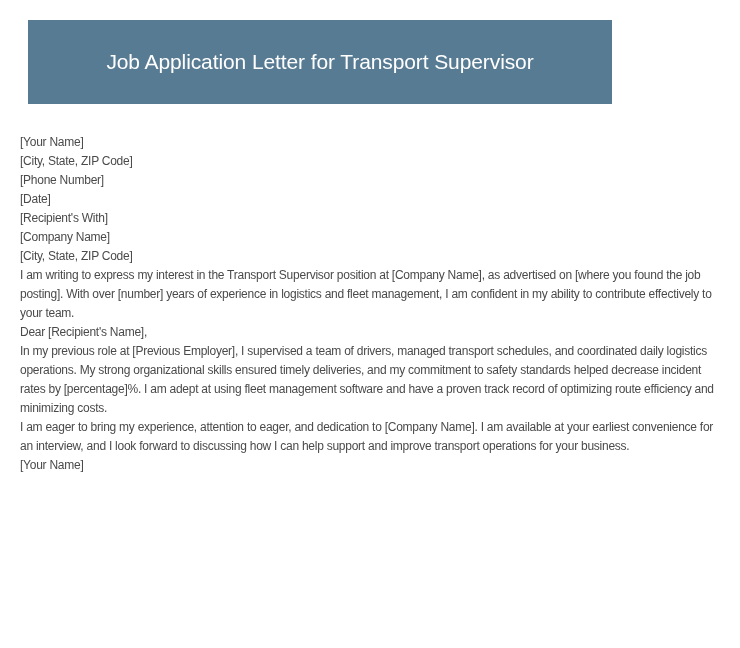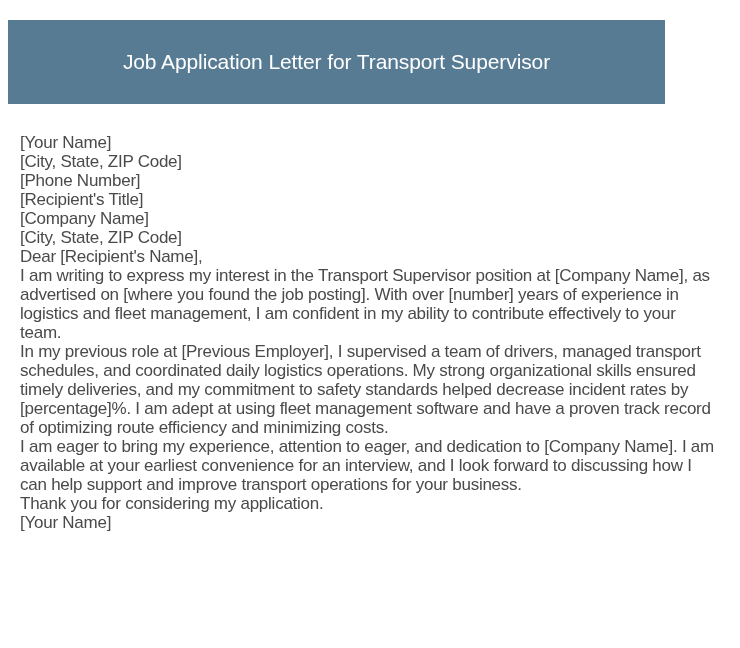--- a/index.html
+++ b/index.html
@@ -9,64 +9,64 @@
     }
     body {
       width: 740px;
       height: 648px;
       overflow: hidden;
       position: relative;
       font-family: "Liberation Sans", sans-serif;
     }
     .header {
       position: absolute;
-      left: 8px;
+      left: 28px;
       top: 20px;
-      width: 657px;
+      width: 584px;
       height: 84px;
       background: #587b94;
       display: flex;
       align-items: center;
       justify-content: center;
     }
     .header h1 {
       margin: 0;
       color: #ffffff;
       font-family: "Liberation Sans", sans-serif;
       font-weight: normal;
       font-size: 21px;
       letter-spacing: -0.1px;
     }
     .letter {
       position: absolute;
       left: 20px;
       top: 133px;
       width: 700px;
       color: #4a4a4a;
-      font-size: 17px;
+      font-size: 12px;
       line-height: 19px;
       letter-spacing: -0.25px;
     }
     .letter p {
       margin: 0;
     }
   </style>
 </head>
 <body>
 
 <div class="header">
   <h1>Job Application Letter for Transport Supervisor</h1>
 </div>
 
 <div class="letter">
   <p>[Your Name]</p>
   <p>[City, State, ZIP Code]</p>
   <p>[Phone Number]</p>
-  <p>[Recipient's Title]</p>
+  <p>[Date]</p>
+  <p>[Recipient's With]</p>
   <p>[Company Name]</p>
   <p>[City, State, ZIP Code]</p>
+  <p>I am writing to express my interest in the Transport Supervisor position at [Company Name], as advertised on [where you found the job posting]. With over [number] years of experience in logistics and fleet management, I am confident in my ability to contribute effectively to your team.</p>
   <p>Dear [Recipient's Name],</p>
-  <p>I am writing to express my interest in the Transport Supervisor position at [Company Name], as advertised on [where you found the job posting]. With over [number] years of experience in logistics and fleet management, I am confident in my ability to contribute effectively to your team.</p>
   <p>In my previous role at [Previous Employer], I supervised a team of drivers, managed transport schedules, and coordinated daily logistics operations. My strong organizational skills ensured timely deliveries, and my commitment to safety standards helped decrease incident rates by [percentage]%. I am adept at using fleet management software and have a proven track record of optimizing route efficiency and minimizing costs.</p>
   <p>I am eager to bring my experience, attention to eager, and dedication to [Company Name]. I am available at your earliest convenience for an interview, and I look forward to discussing how I can help support and improve transport operations for your business.</p>
-  <p>Thank you for considering my application.</p>
   <p>[Your Name]</p>
 </div>
 
 </body></html>

